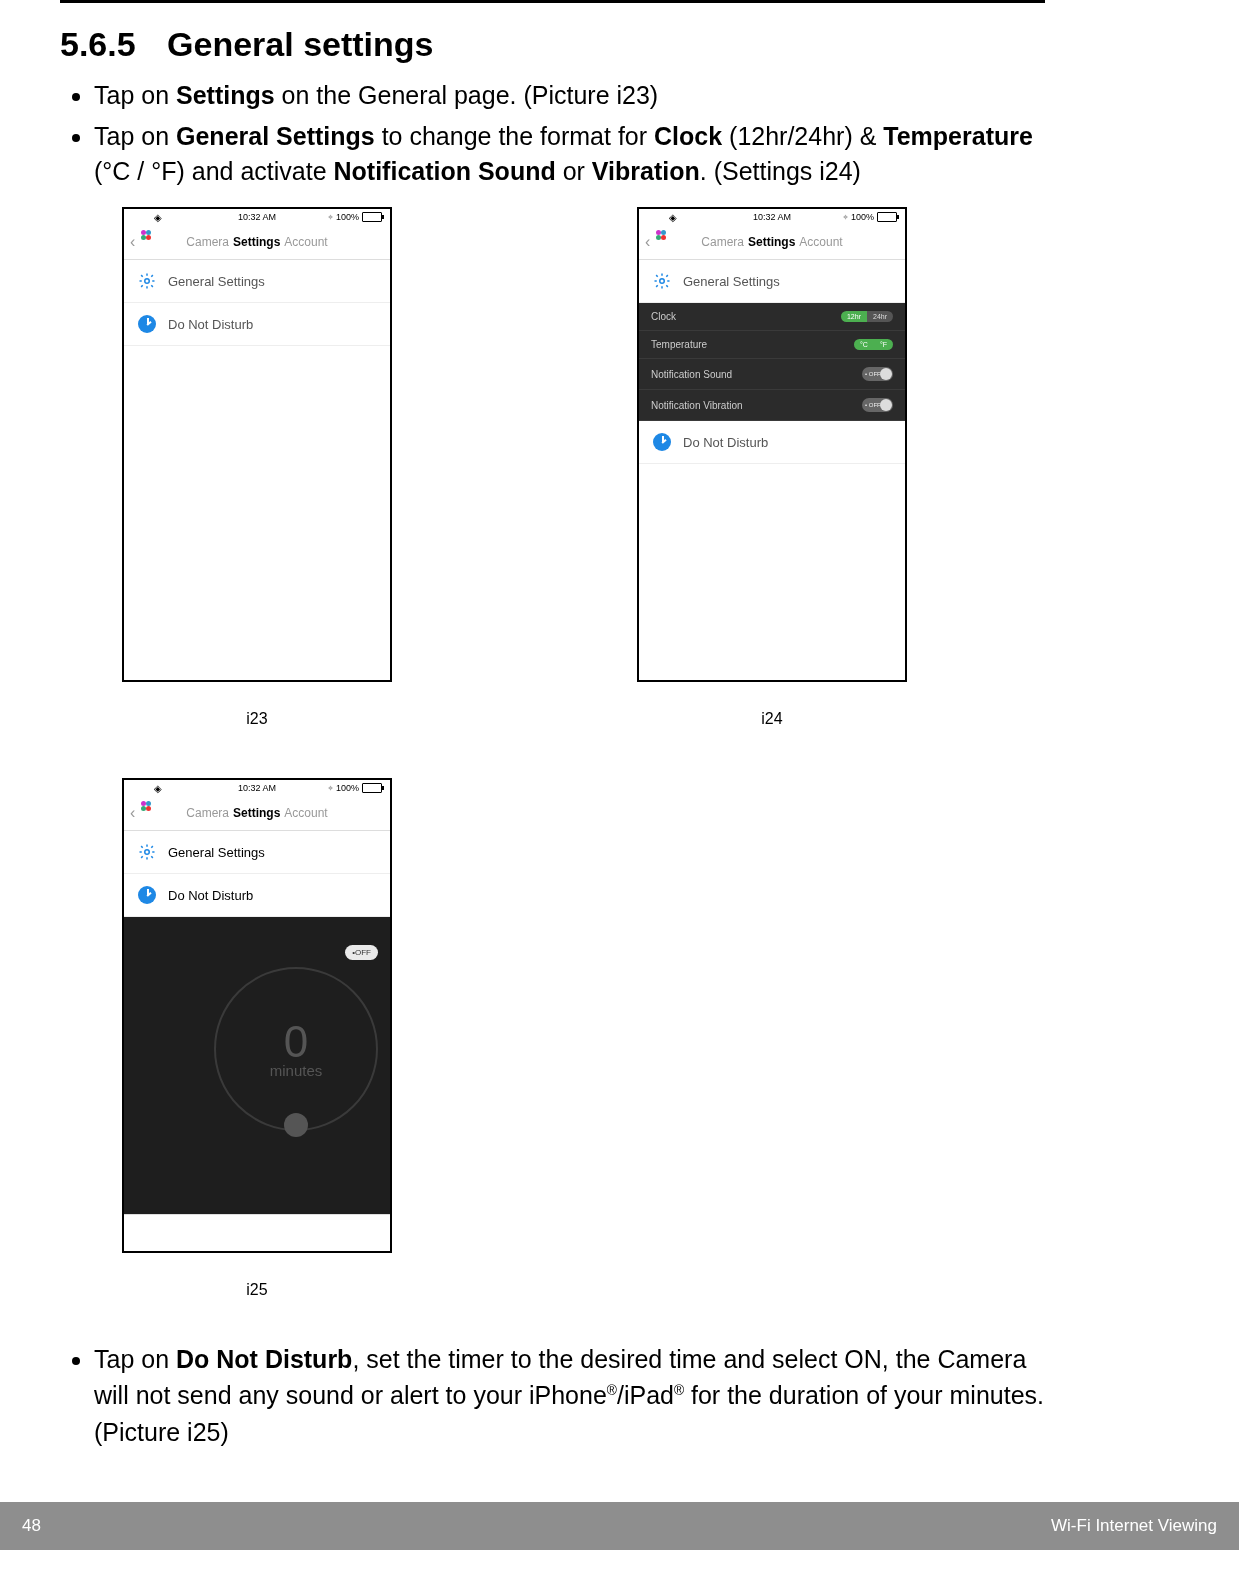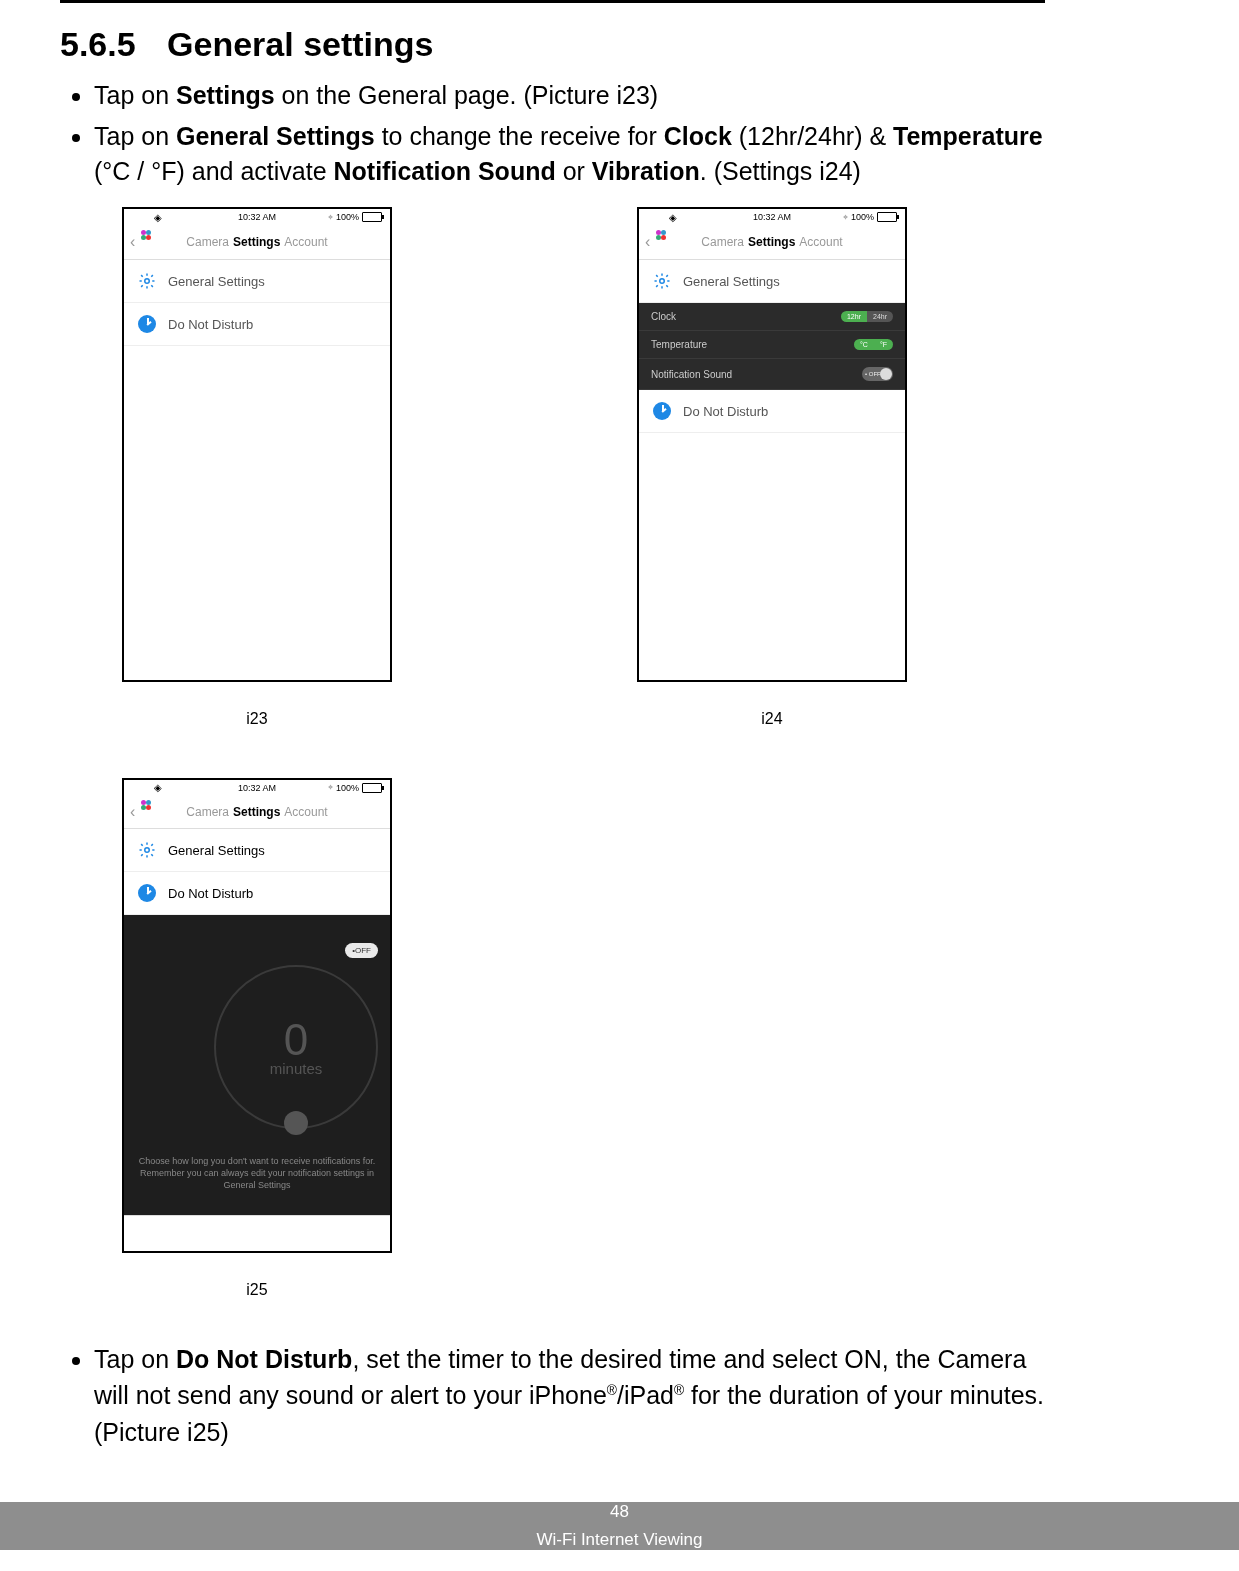--- a/index.html
+++ b/index.html
@@ -145,41 +145,41 @@
   .bottom-strip{height:36px;background:#fff;border-top:1px solid #ddd;}
   .fill-white { flex:1; background:#fff; }
   .screens-row2 { margin-top: 50px; }
   .bullets2 { margin: 42px 0 0 0; padding-left:34px; font-size:25px; line-height:1.45; }
   .bullets2 li{ margin-bottom:4px;}
   sup.reg { font-size:0.55em; vertical-align: super; }
   .footer-bar {
     margin-top: 52px;
     background:#8e8e8e; color:#fff;
     height:48px; display:flex; align-items:center; justify-content:space-between;
-    padding:0 22px; font-size:17px;
-    width: 1239px; margin-left:-60px; box-sizing:border-box;flex-direction:column;
+    padding:8px 22px; font-size:17px;
+    width: 1239px; margin-left:-60px; box-sizing:border-box;
   }
 </style>
 </head>
 <body>
 
 <div class="page">
   <div class="top-rule"></div>
 
   <h2 class="heading">
     <span class="section-num">5.6.5</span>
     <span>General settings</span>
   </h2>
 
   <ul class="bullets">
     <li>
       <span>Tap on </span><span class="bold">Settings</span><span> on the General page. (Picture i23)</span>
     </li>
     <li>
-      <span>Tap on </span><span class="bold">General Settings</span><span> to change the receive for </span><span class="bold">Clock</span><span> (12hr/24hr) &amp; </span><span class="bold">Temperature</span><span> (°C / °F) and activate </span><span class="bold">Notification Sound</span><span> or </span><span class="bold">Vibration</span><span>. (Settings i24)</span>
+      <span>Tap on </span><span class="bold">General Settings</span><span> to change the format for </span><span class="bold">Clock</span><span> (12hr/24hr) &amp; </span><span class="bold">Temperature</span><span> (°C / °F) and activate </span><span class="bold">Notification Sound</span><span> or </span><span class="bold">Vibration</span><span>. (Settings i24)</span>
     </li>
   </ul>
 
   <div class="screens-row">
 
     <div class="screenshot-block">
       <div class="phone">
         <div class="statusbar">
           <div class="left">
               <span class="wifi">◈</span>
@@ -259,20 +259,26 @@
           </div>
           <div class="dark-row">
             <span>Temperature</span>
             <span class="toggle-chip">
               <span class="on">°C</span>
               <span class="on">°F</span>
             </span>
           </div>
           <div class="dark-row">
             <span>Notification Sound</span>
+            <span class="switch-off">
+                <span class="switch-off-label">• OFF</span>
+              </span>
+          </div>
+          <div class="dark-row">
+            <span>Notification Vibration</span>
             <span class="switch-off">
                 <span class="switch-off-label">• OFF</span>
               </span>
           </div>
         </div>
         <div class="row">
           <span class="icn clock-icn"></span>
           <span>Do Not Disturb</span>
         </div>
         <div class="fill-white"></div>
@@ -319,21 +325,20 @@
         </div>
         <div class="dnd-dark">
           <div class="dnd-top">
             <span class="off-pill">•OFF</span>
           </div>
           <div class="dial">
             <div class="num">0</div>
             <div class="unit">minutes</div>
             <div class="knob"></div>
           </div>
-          <div class="dnd-text">Choose how long you don't want to receive notifications for. Remember you can always edit your notification settings in General Settings</div>
         </div>
         <div class="bottom-strip"></div>
       </div>
       <div class="caption">i25</div>
     </div>
   </div>
 
   <ul class="bullets2">
     <li>
       <span>Tap on </span><span class="bold">Do Not Disturb</span><span>, set the timer to the desired time and select ON, the Camera will not send any sound or alert to your iPhone</span><sup class="reg">®</sup><span>/iPad</span><sup class="reg">®</sup><span> for the duration of your minutes. (Picture i25)</span>

